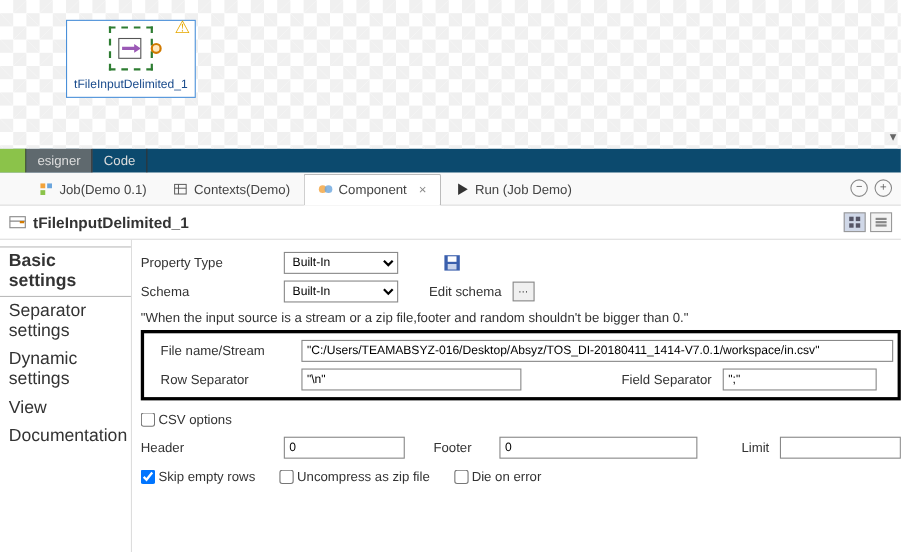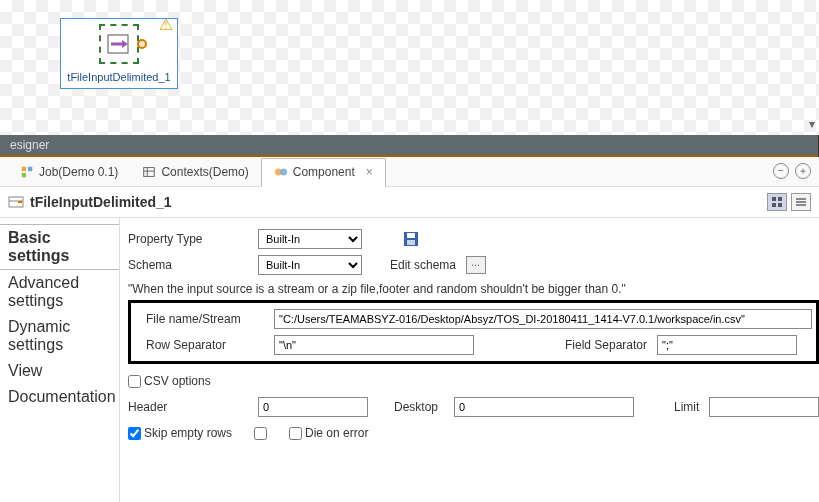--- a/index.html
+++ b/index.html
@@ -15,26 +15,26 @@
   background-position: 0 0, 0 12px, 12px -12px, -12px 0;
 }
 .component-box { position: absolute; left: 60px; top: 18px; width: 118px; border: 1px solid #4a90d9; background: #fff; text-align: center; padding: 5px 2px; }
 .component-box .warn { position: absolute; right: 4px; top: -4px; color: #e6a800; font-size: 16px; }
 .component-box .icon-wrap { display: inline-block; border: 2px dashed #2e7d32; padding: 4px; position: relative; }
 .component-box svg { display: block; }
 .component-box .out-dot { position: absolute; right: -10px; top: 50%; transform: translateY(-50%); width: 10px; height: 10px; border: 2px solid #d17a00; background: #ffe9c0; border-radius: 50%; }
 .component-box .label { margin-top: 4px; color: #1a4b8c; font-size: 11px; }
 .scroll-arrow { position:absolute; right:4px; bottom:4px; color:#666; font-size:12px;}
 
-.editor-tabs { background: #a16207; height: 22px; display: flex; align-items: stretch; flex-direction: column; }
+.editor-tabs { background: #0c4a6e; height: 22px; display: flex; align-items: stretch; }
 .editor-tabs .etab { padding: 3px 10px; color: #ddd; font-size: 12px; border-right: 1px solid #333; display: flex; align-items: center; }
 .editor-tabs .etab.active { background: #5f696e; }
 .editor-tabs .green-strip { width: 24px; background: #8bc34a; border-right:1px solid #333; }
 
-.view-tabs { height: 30px; display: flex; align-items: center; gap: 0; background: #f9f9f9; border-bottom: 1px solid #ddd; padding-left: 8px; position: relative; }
+.view-tabs { height: 30px; display: flex; align-items: center; gap: 0; background: #f9f9f9; border-bottom: 1px solid #ddd; padding-left: 23px; position: relative; }
 .vtab { display: flex; align-items: center; gap: 5px; padding: 0 12px; height: 100%; color: #444; cursor: pointer; }
 .vtab.active { background: #fff; border: 1px solid #bbb; border-bottom: 1px solid #fff; border-radius: 2px 2px 0 0; margin-bottom: -1px; }
 .vtab svg { width: 14px; height: 14px; }
 .tab-right-icons { position: absolute; right: 8px; top: 6px; display: flex; gap: 6px; color: #555; }
 .circ-btn { width:16px; height:16px; border:1px solid #888; border-radius:50%; display:flex; align-items:center; justify-content:center; font-size:10px; cursor:pointer; line-height:1;}
 
 .title-row { display: flex; align-items: center; height: 30px; padding: 0 8px; gap: 6px; }
 .title-row .t-text { font-weight: bold; font-size: 14px; color: #333; }
 .title-right-btns { margin-left: auto; display:flex; gap:4px;}
 .sm-sq { width:20px; height:18px; border:1px solid #999; display:flex; align-items:center; justify-content:center; background:#f3f3f3;}
@@ -101,20 +101,26 @@
       </svg>
     <span>Contexts(Demo)</span>
   </div>
   <div class="vtab active">
     <svg viewBox="0 0 16 16">
         <circle cx="5" cy="8" r="4" fill="#f2a33c" opacity=".8"></circle>
         <circle cx="11" cy="8" r="4" fill="#6aa5dd" opacity=".8"></circle>
       </svg>
     <span>Component</span>
     <span style="margin-left:6px;color:#888;">×</span>
+  </div>
+  <div class="vtab">
+    <svg viewBox="0 0 16 16">
+        <path d="M4 2 L14 8 L4 14 Z" fill="#333"></path>
+      </svg>
+    <span>Run (Job Demo)</span>
   </div>
   <div class="tab-right-icons">
     <span class="circ-btn">−</span>
     <span class="circ-btn">＋</span>
   </div>
 </div>
 
 <div class="title-row">
   <svg width="16" height="16" viewBox="0 0 16 16">
       <rect x="1" y="3" width="14" height="10" fill="#fff" stroke="#888"></rect>
@@ -137,21 +143,21 @@
           <rect x="1" y="5" width="10" height="2" fill="#888"></rect>
           <rect x="1" y="8" width="10" height="2" fill="#888"></rect>
         </svg>
       </span>
   </div>
 </div>
 
 <div class="main-pane">
   <div class="side-nav">
     <div class="active">Basic settings</div>
-    <div>Advanced settings</div>
+    <div>Separator settings</div>
     <div>Dynamic settings</div>
     <div>View</div>
     <div>Documentation</div>
   </div>
 
   <div class="form-area">
     <div class="form-row">
       <label>Property Type</label>
       <select><option>Built-In</option></select>
       <span style="width:20px;"></span>
@@ -189,33 +195,34 @@
     <div class="form-row">
       <span class="chk">
           <input type="checkbox" style="">
           <span>CSV options</span>
         </span>
     </div>
 
     <div class="form-row">
       <label>Header</label>
       <input type="text" style="width: 110px;" value="0">
-      <label style="width:50px;text-align:left;margin-left:16px;">Desktop</label>
+      <label style="width:50px;text-align:left;margin-left:16px;">Footer</label>
       <input type="text" style="width: 180px;" value="0">
       <label style="width:auto;margin-left:30px;">Limit</label>
       <input type="text" style="width: 110px;" value="">
     </div>
 
     <div class="form-row">
       <span class="chk">
           <input type="checkbox" checked="" style="">
           <span>Skip empty rows</span>
         </span>
       <span class="chk">
           <input type="checkbox" style="">
+          <span>Uncompress as zip file</span>
         </span>
       <span class="chk">
           <input type="checkbox" style="">
           <span>Die on error</span>
         </span>
     </div>
   </div>
 </div>
 
 </body></html>

